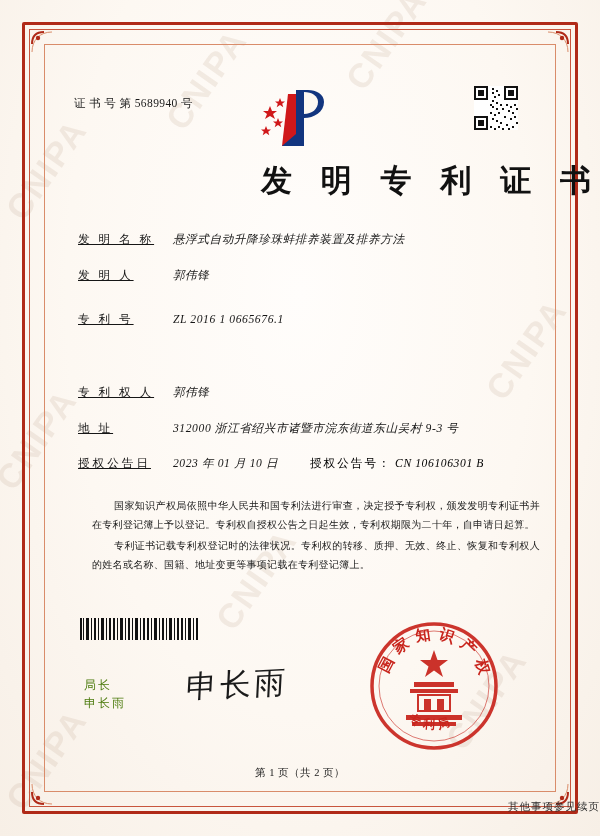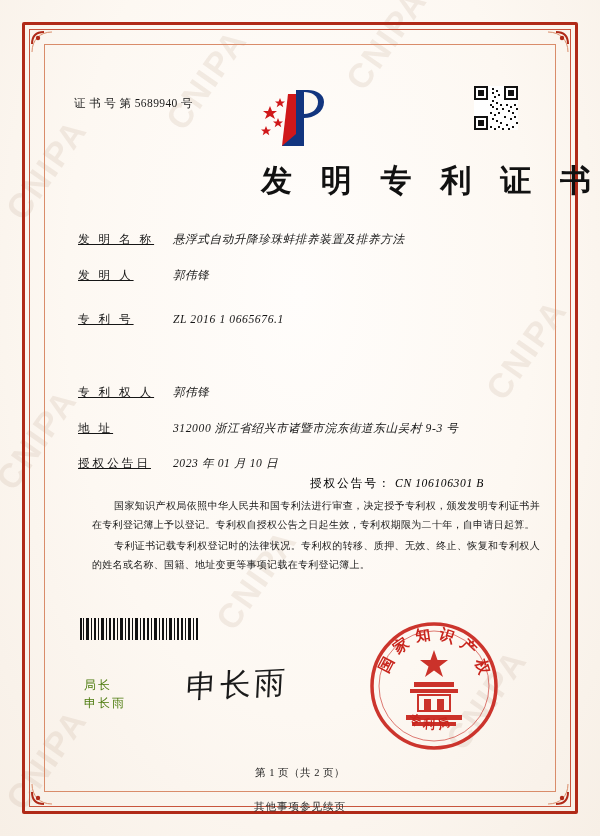--- a/index.html
+++ b/index.html
@@ -117,21 +117,21 @@
   #row-inventor{ top: 268px; }
   #row-patentno{ top: 312px; }
   #row-appdate { top: 350px; }
   #row-holder  { top: 385px; }
   #row-addr    { top: 421px; }
   #row-grant   { top: 456px; }
 
   #row-grant .flabel { width: 92px; }
   #grant-right {
     position: absolute;
-    left: 310px; top: 476px;
+    left: 310px; top: 456px;
     font-size: 11.6px;
     letter-spacing: 0.6px;
   }
   #grant-right .glabel { letter-spacing: 2px; }
 
   
   .para {
     position: absolute;
     left: 92px; width: 448px;
     font-size: 10px;
@@ -179,21 +179,21 @@
     position: absolute;
     left: 0; right: 0; top: 766px;
     text-align: center;
     font-size: 10.5px;
     color: #1a1a1a;
     letter-spacing: 0.5px;
   }
   #footnote {
     position: absolute;
     left: 0; right: 0; top: 800px;
-    text-align: center;
+    text-align: right;
     font-size: 10.5px;
     color: #2a2a2a;
     letter-spacing: 1px;
   }
 </style>
 </head>
 <body>
 
 <div id="page">
   <div id="paper-bg"></div>

